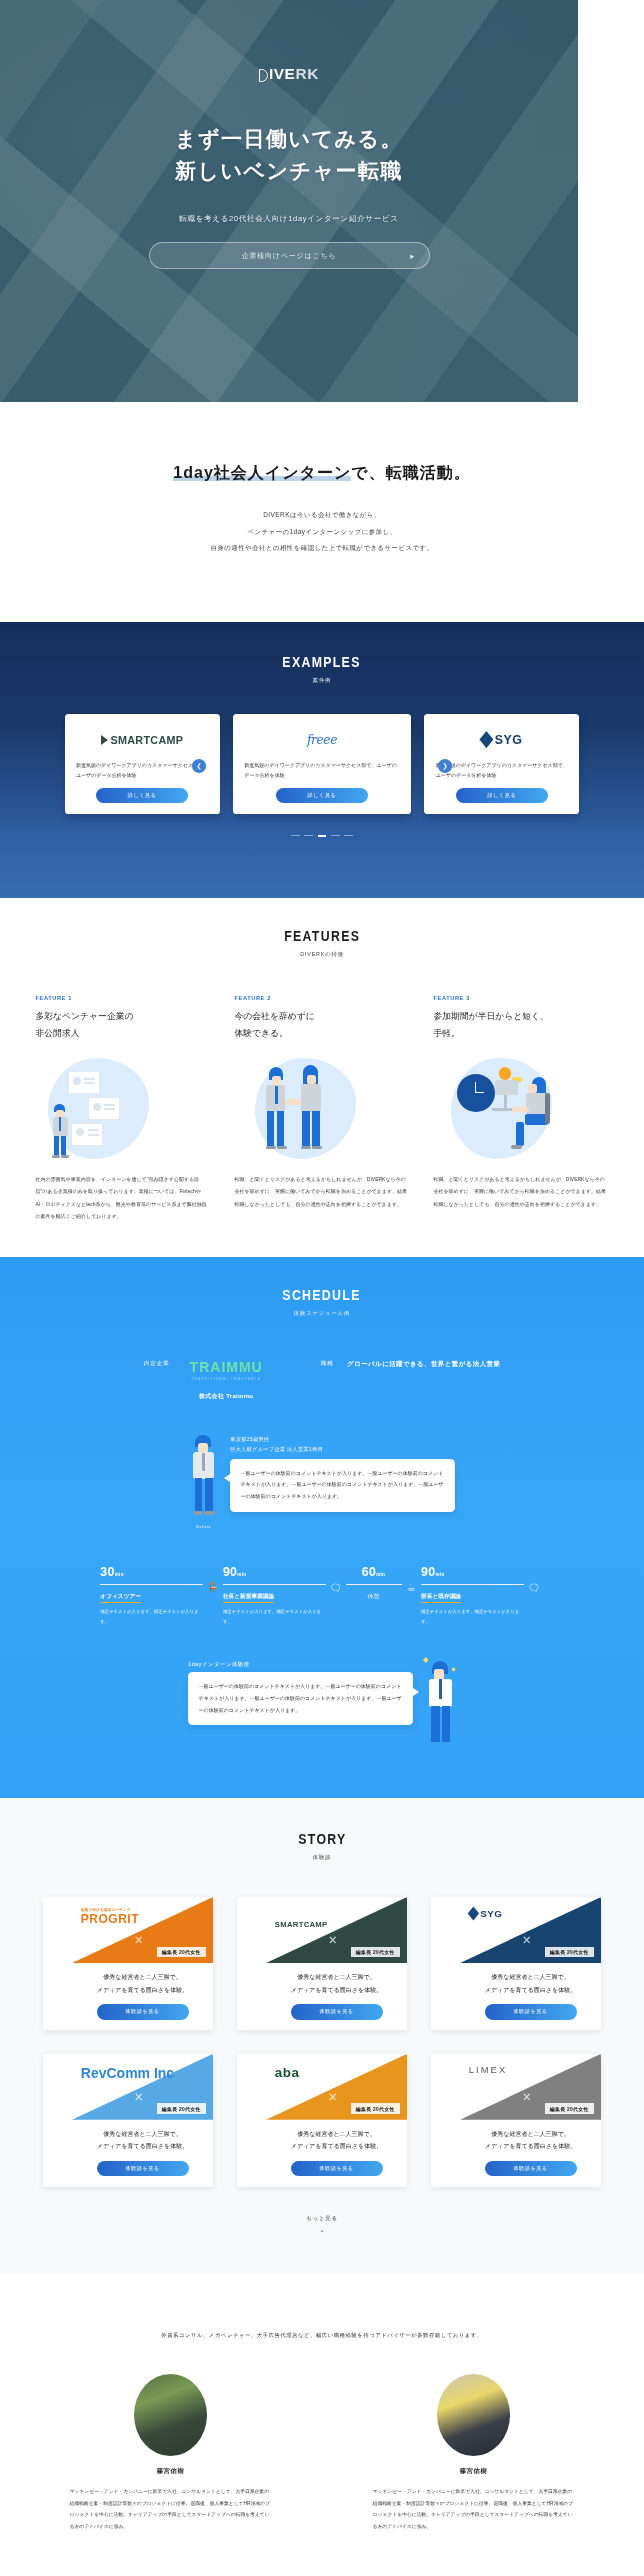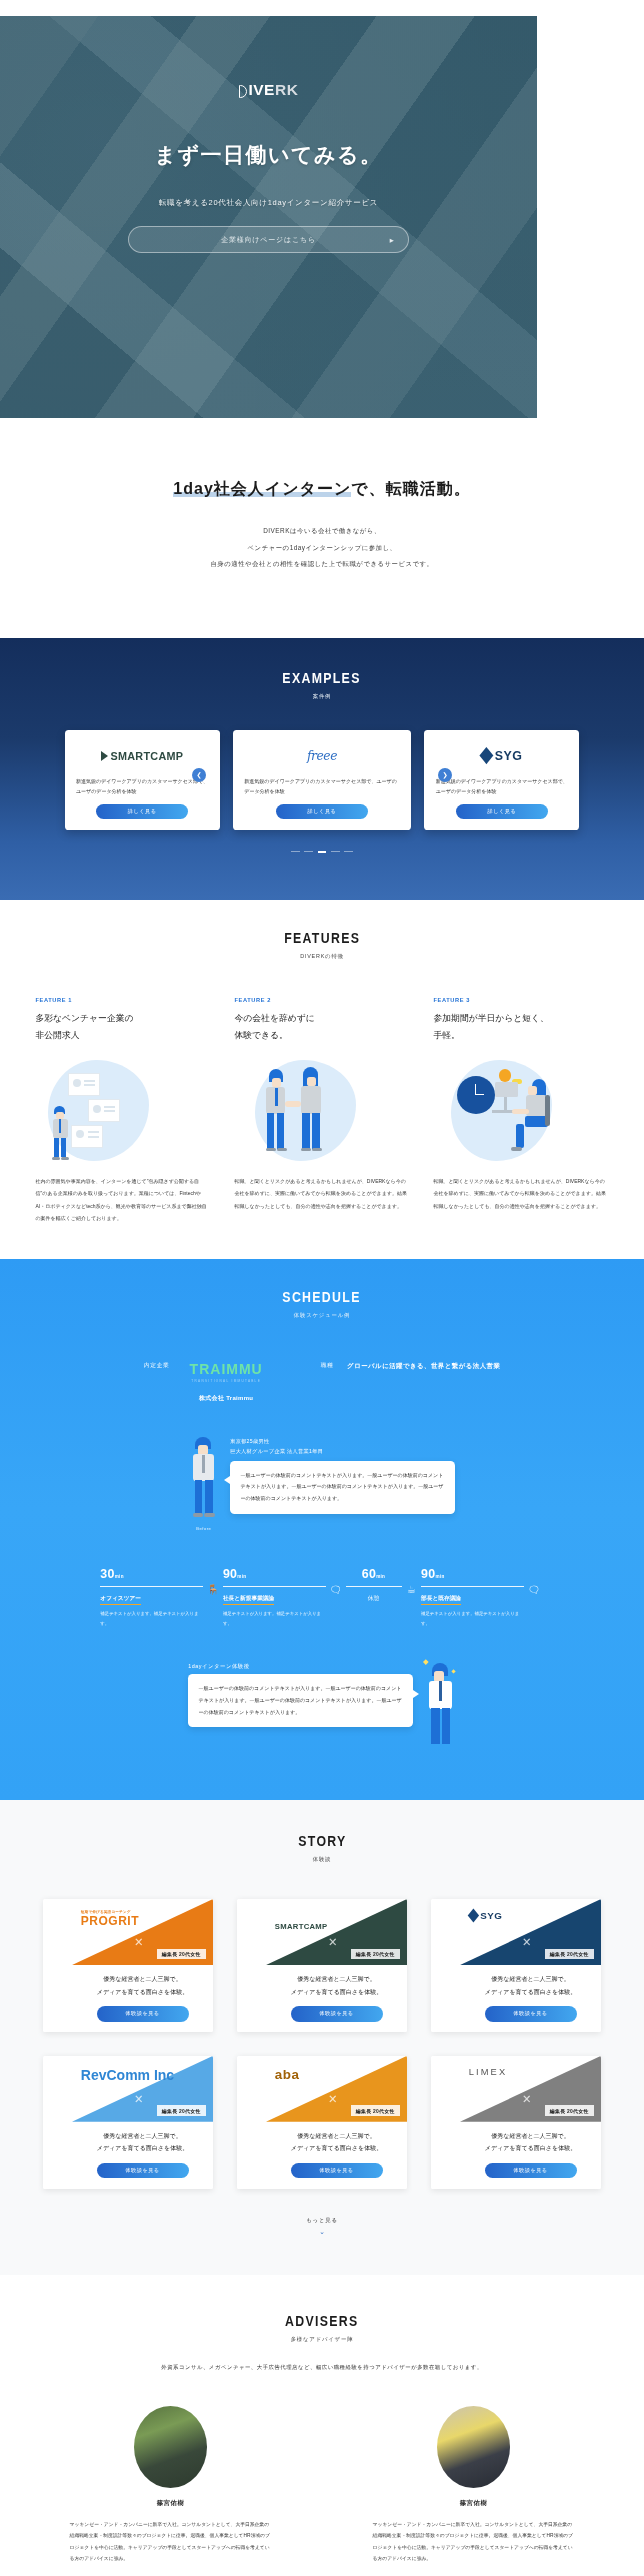--- a/index.html
+++ b/index.html
@@ -6,26 +6,26 @@
   * { margin:0; padding:0; box-sizing:border-box; }
   html,body { width:644px; }
   body {
     font-family:"Liberation Sans","DejaVu Sans",sans-serif;
     background:#ffffff; color:#2b2b2b; width:644px;
     -webkit-font-smoothing:antialiased;
   }
 
   
   .hero {
-    position:relative; height:402px; width:537px; overflow:hidden;
+    position:relative; height:402px; width:578px; overflow:hidden;
     background:
       linear-gradient(180deg, rgba(60,110,130,.62), rgba(70,120,140,.55)),
       radial-gradient(circle at 18% 30%, #7d9aa6 0%, #5d7f8d 40%, #47707f 80%),
       #527684;
-    display:flex; flex-direction:column; align-items:center;margin-top:16px;
+    display:flex; flex-direction:column; align-items:center;
   }
   .hero-photo {
     position:absolute; inset:0;
     background:
       linear-gradient(125deg, rgba(120,150,160,.55) 0 12%, rgba(90,125,140,.2) 12% 24%, rgba(150,175,180,.45) 24% 33%, rgba(80,115,130,.25) 33% 46%, rgba(160,185,190,.4) 46% 58%, rgba(70,105,120,.3) 58% 70%, rgba(145,170,178,.42) 70% 82%, rgba(85,120,135,.28) 82% 100%),
       linear-gradient(40deg, rgba(40,70,85,.45) 0 20%, rgba(190,205,208,.35) 20% 30%, rgba(55,90,105,.4) 30% 52%, rgba(175,195,200,.3) 52% 62%, rgba(50,85,100,.45) 62% 100%);
     filter:blur(0.2px);
   }
   .hero-vignette { position:absolute; inset:0; background:linear-gradient(180deg, rgba(40,75,92,.42), rgba(48,84,100,.50)); }
   .hero-inner { position:relative; z-index:3; width:100%; display:flex; flex-direction:column; align-items:center; }
@@ -67,21 +67,21 @@
   
   .sec-head { text-align:center; }
   .sec-head .en { font-size:14px; font-weight:700; letter-spacing:1.5px; font-family:"Liberation Sans Narrow","Liberation Sans",sans-serif; transform:scaleX(.88); display:inline-block; }
   .sec-head .ja { margin-top:7.2px; font-size:5.4px; letter-spacing:0.8px; }
   .sec-head.light .en { color:#fff; } .sec-head.light .ja { color:#eaf2f8; }
   .sec-head.dark .en { color:#1c1c1c; } .sec-head.dark .ja { color:#444; }
 
   
   .examples {
     background:linear-gradient(180deg,#142e5c 0%,#1b3a6b 38%,#2f5fa5 78%,#3a6cb3 100%);
-    padding:32px 0 47px; position:relative;
+    padding:32px 0 61px; position:relative;
   }
   .ex-track { margin-top:30px; display:flex; gap:13.4px; justify-content:center; align-items:stretch; padding:0 4.1px; }
   .ex-card {
     background:#fff; border-radius:3.6px; width:178px; min-height:82px;
     padding:11.3px 11.3px 10.3px; display:flex; flex-direction:column; align-items:center;
     box-shadow:0 3.1px 9.3px rgba(0,0,0,.20);
   }
   .ex-card.edge { width:155px; }
   .ex-logo { height:24px; display:flex; align-items:center; justify-content:center; margin-top:2.1px; }
   .ex-desc { margin-top:8.2px; font-size:5px; line-height:2.0; color:#2f2f2f; text-align:left; width:100%; }
@@ -101,21 +101,21 @@
   .dots i.on { background:#fff; height:1.5px; }
 
   
   .lg-smartcamp { font-size:10.8px; font-weight:800; letter-spacing:0.3px; color:#2e4a42; display:flex; align-items:center; gap:2.6px; }
   .lg-smartcamp .tri { width:0;height:0;border-left:7.7px solid #2e4a42;border-top:5.2px solid transparent;border-bottom:5.2px solid transparent; }
   .lg-freee { font-family:"DejaVu Serif",serif; font-style:italic; font-size:12.4px; color:#2f6fc4; letter-spacing:-0.5px; }
   .lg-syg { display:flex; align-items:center; gap:2.6px; font-size:12.4px; font-weight:800; color:#173b63; letter-spacing:0.5px; }
   .lg-syg .dia { width:10.8px; height:10.8px; background:#17467a; transform:rotate(45deg) skew(6deg,6deg); }
   .lg-progrit { color:#e87b15; font-weight:800; font-size:12px; letter-spacing:0.5px; }
   .lg-revcomm { color:#2f86d4; font-weight:600; font-size:14px; }
-  .lg-aba { color:#a16207; font-weight:800; font-size:13.4px; letter-spacing:0.5px; }
+  .lg-aba { color:#14532d; font-weight:800; font-size:13.4px; letter-spacing:0.5px; }
   .lg-limex { color:#555; font-weight:500; font-size:9.3px; letter-spacing:2.1px; }
 
   
   .features { background:#fff; padding:30px 0 34px; }
   .feat-grid { margin-top:37px; display:flex; justify-content:center; gap:24px; }
   .feat-col { width:175px; }
   .feat-no { color:#1f6fd4; font-size:5.7px; font-weight:700; letter-spacing:0.6px; }
   .feat-title { margin-top:7.2px; font-size:8.8px; line-height:1.95; font-weight:500; color:#1e1e1e; }
   .feat-illus { height:117px; margin-top:7.2px; position:relative; }
   .blob { position:absolute; left:12.4px; top:8.2px; width:101px; height:101px; border-radius:48% 52% 55% 45%/52% 44% 56% 48%; background:#dcecfa; }
@@ -201,20 +201,21 @@
   <div class="hero-photo"></div>
   <div class="hero-vignette"></div>
   <div class="hero-inner">
     <div class="logo-mark">
       <span class="logo-d"></span>
         <span>IVE</span>
         <span class="logo-rk">RK</span>
     </div>
     <h1 class="hero-h1">
       <div>まず一日働いてみる。</div>
+      <div>新しいベンチャー転職</div>
     </h1>
     <div class="hero-sub">転職を考える20代社会人向け1dayインターン紹介サービス</div>
     <div class="btn-ghost">
       <span>企業様向けページはこちら</span>
       <span class="caret">▶</span>
     </div>
   </div>
 </section>
 
 <section class="intro">
@@ -590,24 +591,20 @@
 
   </div>
 
   <div class="more">
     <div class="t">もっと見る</div>
     <div class="v">⌄</div>
   </div>
 </section>
 
 <section class="advisers">
-  <div class="sec-head dark">
-    <div class="en">ADVISERS</div>
-    <div class="ja">多様なアドバイザー陣</div>
-  </div>
   <div class="adv-lead">外資系コンサル、メガベンチャー、大手広告代理店など、幅広い職種経験を持つアドバイザーが多数在籍しております。</div>
   <div class="adv-grid">
     <div class="adv-col">
       <div class="adv-photo a"></div>
       <div class="adv-name">篠宮佑樹</div>
       <div class="adv-bio">マッキンゼー・アンド・カンパニーに新卒で入社。コンサルタントとして、大手日系企業の組織戦略立案・制度設計等数々のプロジェクトに従事。退職後、個人事業としてHR領域のプロジェクトを中心に活動。キャリアアップの手段としてスタートアップへの転職を考えている方のアドバイスに強み。</div>
     </div>
     <div class="adv-col">
       <div class="adv-photo b"></div>
       <div class="adv-name">篠宮佑樹</div>

